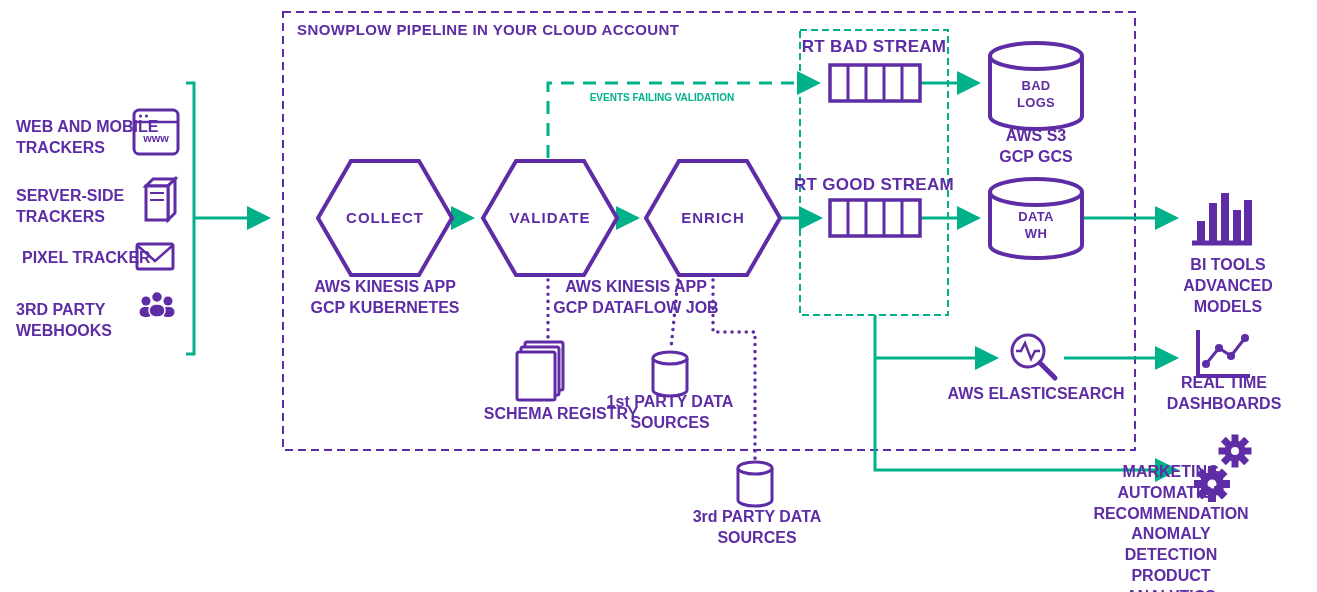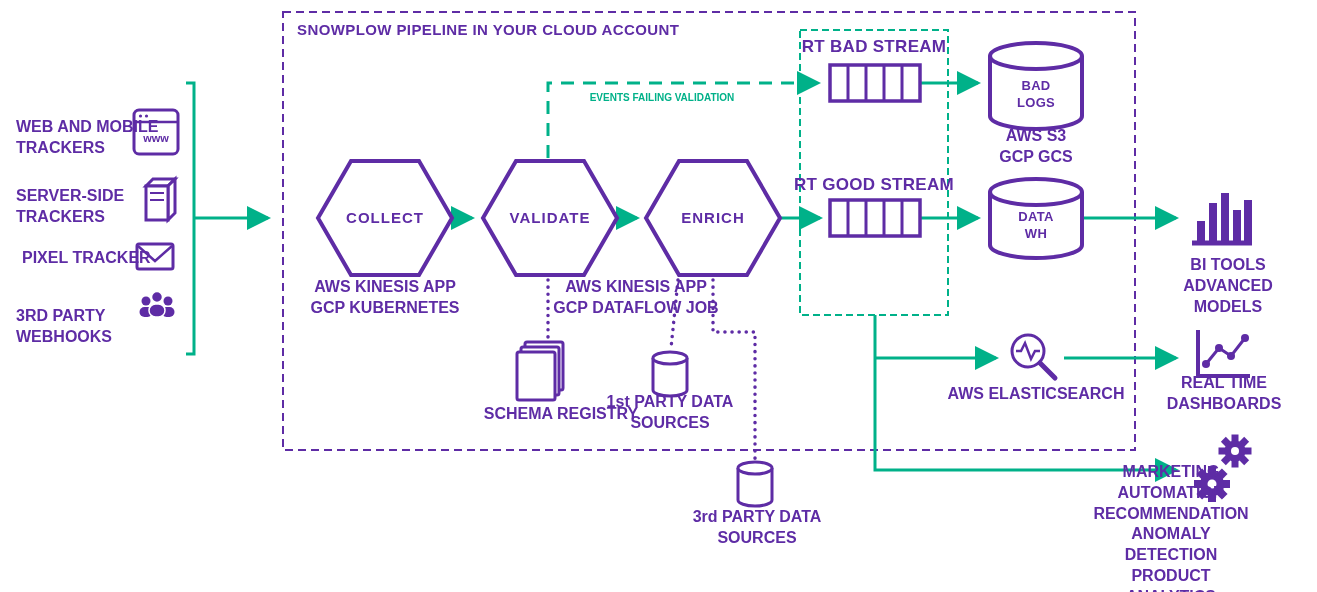--- a/index.html
+++ b/index.html
@@ -182,21 +182,21 @@
     </g>
   </svg>
 
   <div class="t s15" style="left:297px; top:20px;">SNOWPLOW PIPELINE IN YOUR CLOUD ACCOUNT</div>
 
   <div class="t s11" style="left:16px; top:117px;">WEB AND MOBILE
 TRACKERS</div>
   <div class="t s11" style="left:16px; top:186px;">SERVER-SIDE
 TRACKERS</div>
   <div class="t s11" style="left:16px; top:248px;margin-left:6px;">PIXEL TRACKER</div>
-  <div class="t s11" style="left:16px; top:300px;margin-top:6px;">3RD PARTY
+  <div class="t s11" style="left:16px; top:300px;">3RD PARTY
 WEBHOOKS</div>
   <div class="t s9 c" style="left:156px; top:138px;">www</div>
 
   <div class="t s17 c" style="left:385px; top:218px;">COLLECT</div>
   <div class="t s17 c" style="left:550px; top:218px;text-align:right;">VALIDATE</div>
   <div class="t s17 c" style="left:713px; top:218px;">ENRICH</div>
 
   <div class="t s105 c" style="left:385px; top:298px;">AWS KINESIS APP
 GCP KUBERNETES</div>
   <div class="t s105 c" style="left:636px; top:298px;">AWS KINESIS APP

